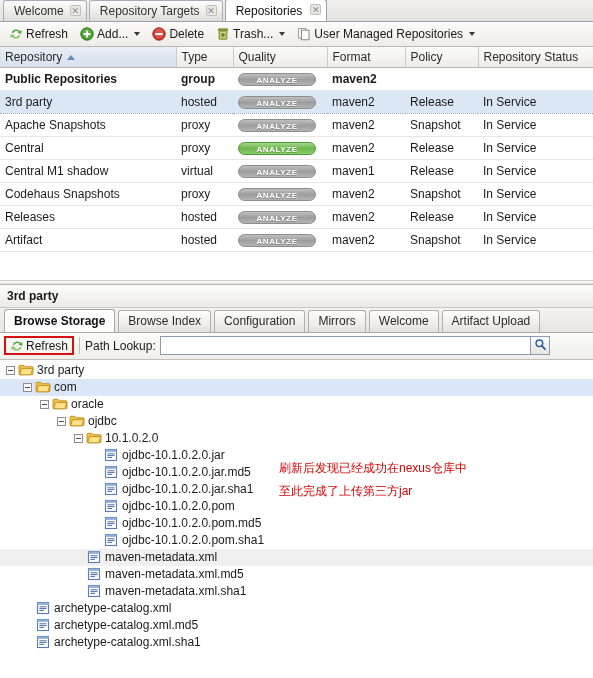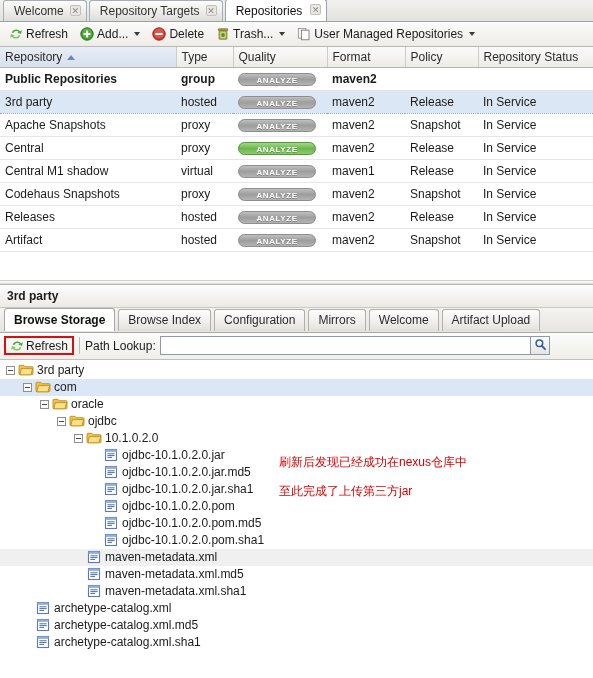--- a/index.html
+++ b/index.html
@@ -181,21 +181,21 @@
     font-weight: bold;
     font-size: 12px;
     color: #1b1b1b;
     background: linear-gradient(to bottom, #fdfdfc 0%, #ebeae6 100%);
     border-bottom: 1px solid #c8c7c2;
   }
 
   .subtabbar {
     height: 25px;
     display: flex;
-    align-items: center;
+    align-items: flex-end;
     padding-left: 4px;
     background: linear-gradient(to bottom, #f4f3f0 0%, #e7e5e1 100%);
     border-bottom: 1px solid #a9a9a4;
   }
   .subtab {
     height: 22px;
     display: flex;
     align-items: center;
     padding: 0 9px;
     margin-right: 3px;
@@ -736,15 +736,15 @@
           <rect x="2.5" y="1.5" width="11" height="11" fill="#ffffff" stroke="#5b7ab5" stroke-width="1.1"></rect>
           <rect x="2.5" y="1.5" width="11" height="2.4" fill="#8fb0dd"></rect>
           <g fill="#4a6fa8">
             <rect x="4.4" y="5.3" width="7.2" height="1"></rect>
             <rect x="4.4" y="7.1" width="7.2" height="1"></rect>
             <rect x="4.4" y="8.9" width="4.6" height="1"></rect>
           </g>
         </svg></span>
       <span class="tlabel">archetype-catalog.xml.sha1</span>
     </div>
-    <div class="annot" style="left: 279px; top: 94px;">刷新后发现已经成功在nexus仓库中</div>
+    <div class="annot" style="left: 279px; top: 100px;">刷新后发现已经成功在nexus仓库中</div>
     <div class="annot" style="left: 279px; top: 123.5px;">至此完成了上传第三方jar</div>
   </div>
 
 </body></html>

